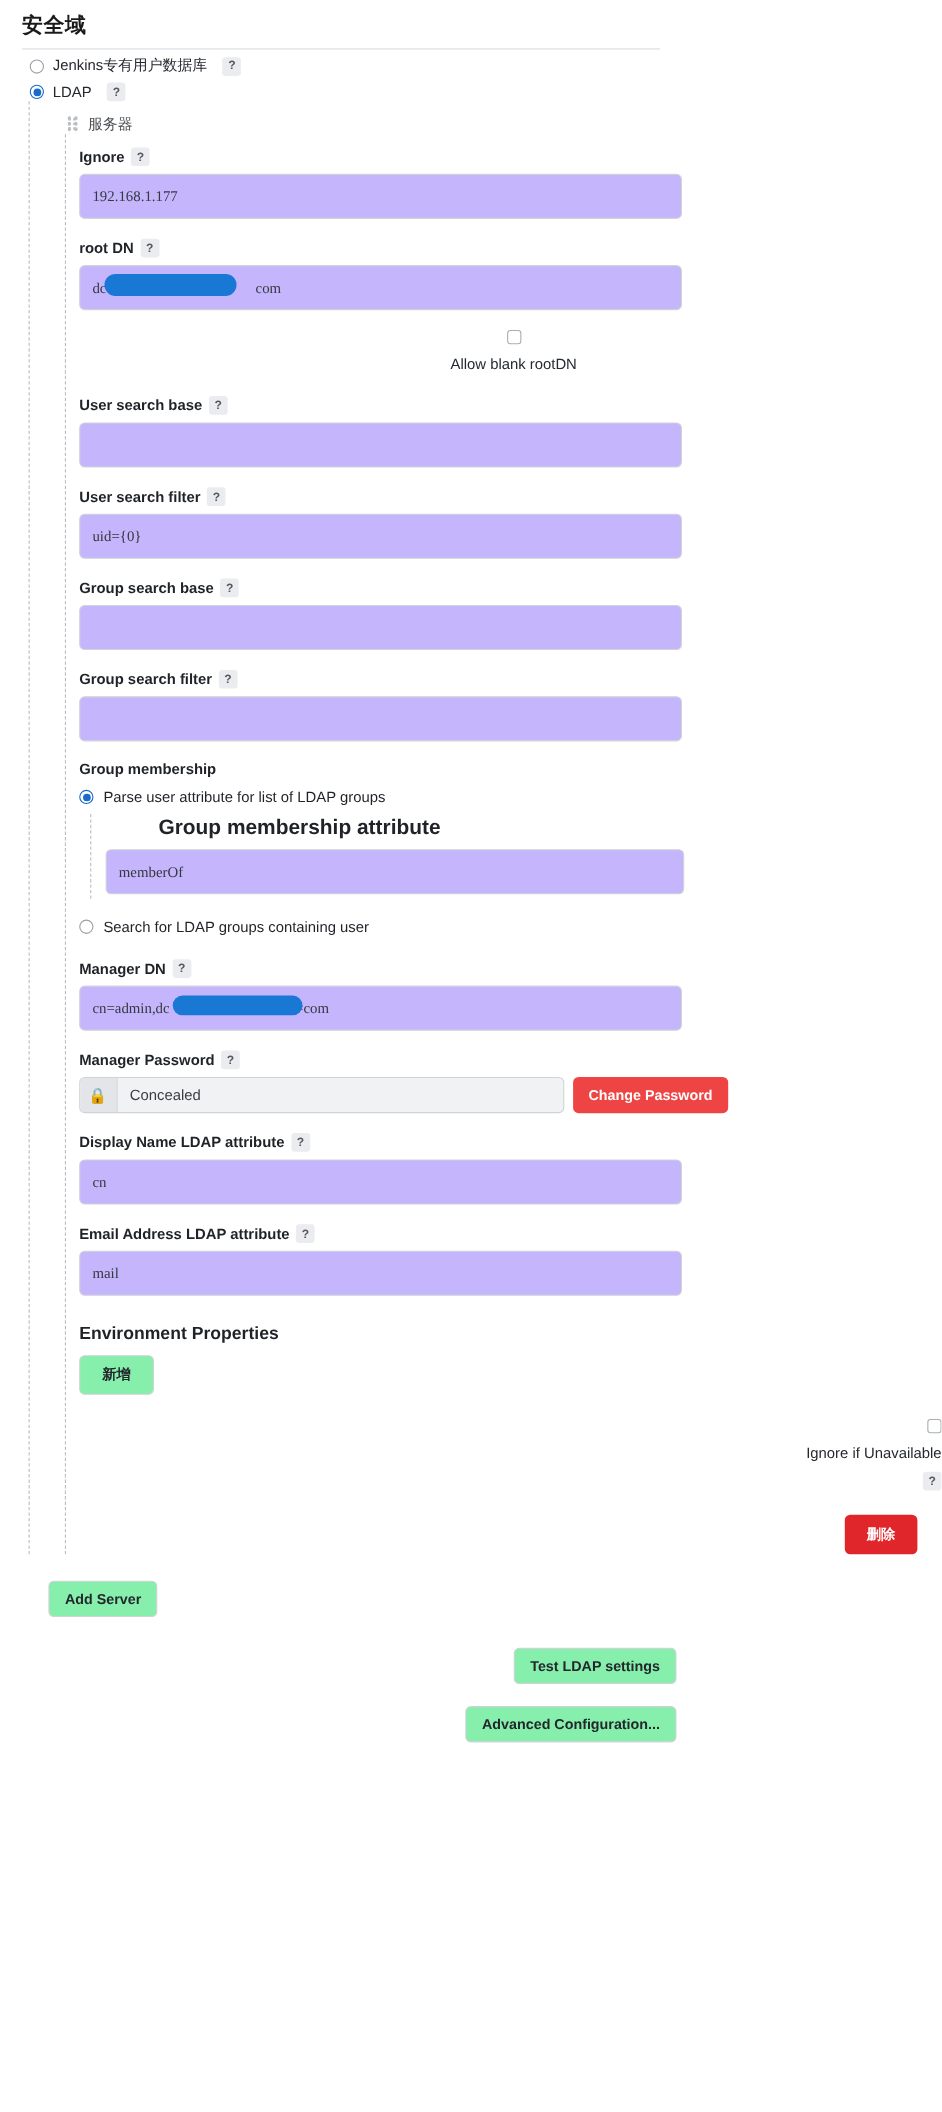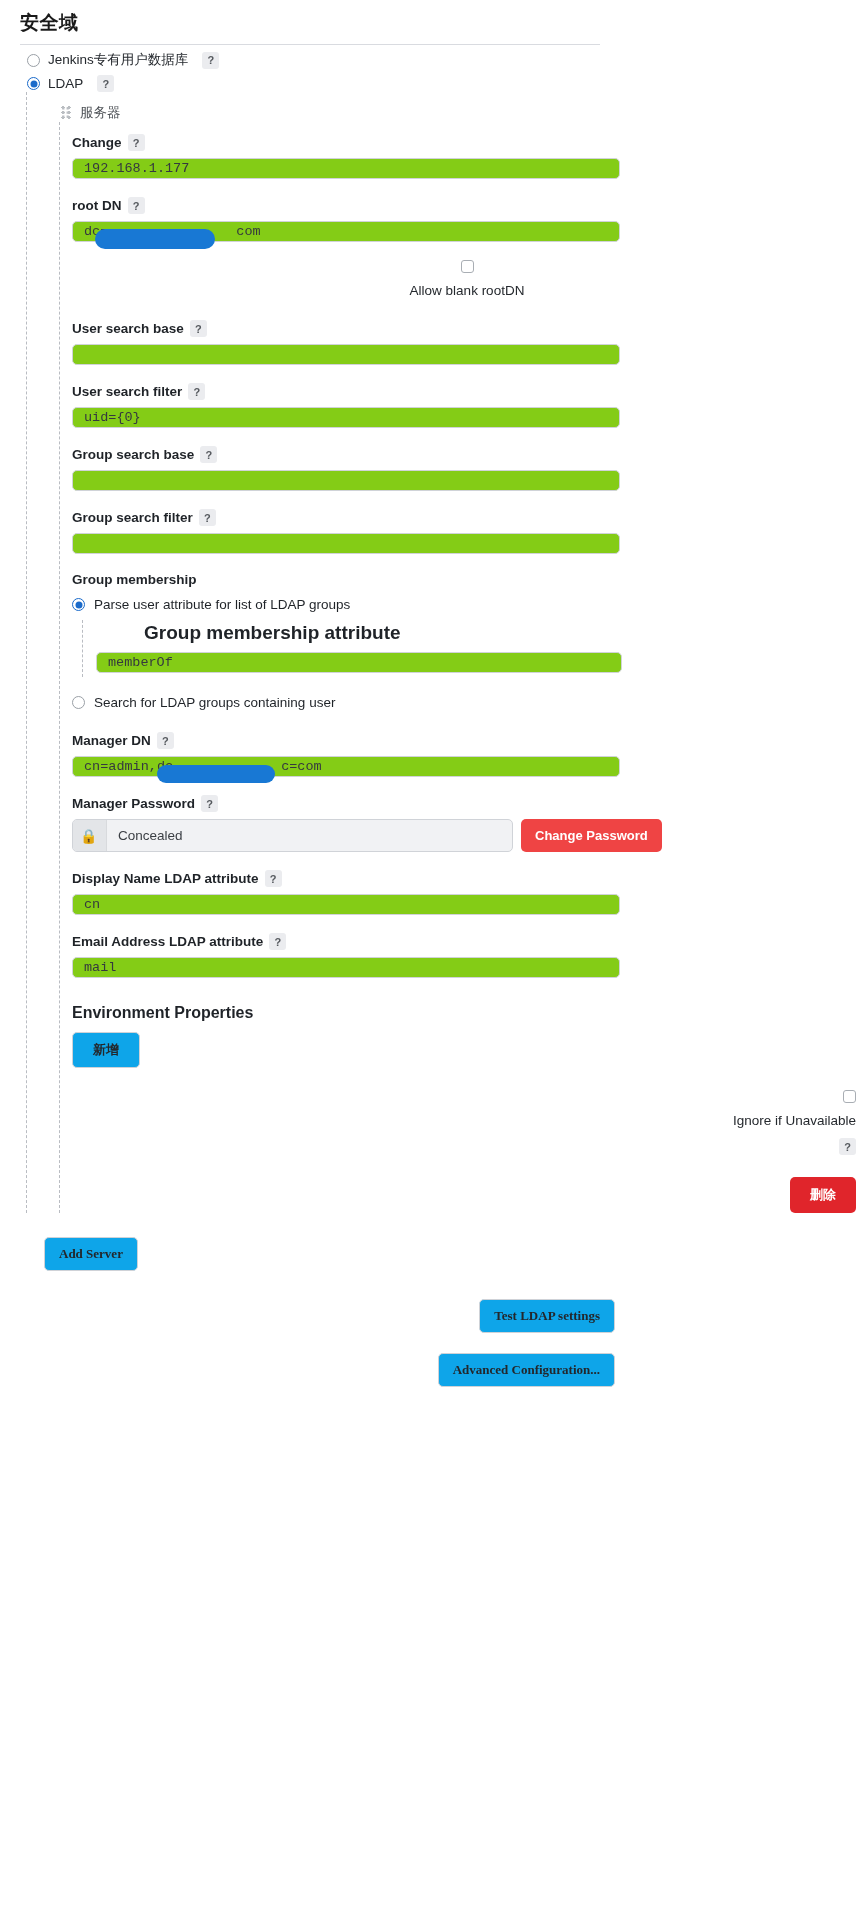--- a/index.html
+++ b/index.html
@@ -107,28 +107,28 @@
     font-size: 13.5px;
     font-weight: bold;
     color: #1f2328;
     margin-bottom: 7px;
     display: flex;
     align-items: center;
   }
 
   .input {
     width: 548px;
-    height: 21px;
+    height: 41px;
     border: 1px solid #d0d3d8;
     border-radius: 5px;
-    background: #84cc16;
+    background: #c4b5fd;
     font-size: 13.5px;
     color: #35393e;
     padding: 0 11px;
-    font-family: Liberation Mono, monospace;
+    font-family: Liberation Serif, serif;
     display: flex;
     align-items: center;
     position: relative;
   }
   .input.wide { width: 548px; }
   .input.indented { width: 526px; }
 
   .redact {
     position: absolute;
     background: #1878d4;
@@ -202,45 +202,45 @@
     border-radius: 5px;
     font-size: 13px;
     font-weight: bold;
     padding: 0 14px;
     height: 33px;
     cursor: pointer;
     font-family: "Liberation Sans", sans-serif;
   }
 
   .btn-light {
-    background: #0ea5e9;
+    background: #86efac;
     border: 1px solid #cfd2d7;
     border-radius: 5px;
     font-size: 13px;
     font-weight: bold;
     color: #23272c;
     padding: 8px 14px;
     cursor: pointer;
-    font-family: Liberation Serif, serif;
+    font-family: Liberation Sans, sans-serif;
   }
   .btn-danger {
     background: #e0252b;
     color: #fff;
     border: none;
     border-radius: 5px;
     font-size: 13px;
     font-weight: bold;
     padding: 9px 20px;
     cursor: pointer;
     font-family: "Liberation Sans", sans-serif;
   }
 
   .env-title { font-size: 16px; font-weight: bold; margin-bottom: 10px; }
 
-  .row-right { display: flex; justify-content: flex-end; }
+  .row-right { display: flex; justify-content: flex-end; padding-right: 22px; }
   .delete-wrap { margin-top: 22px; margin-bottom: 6px; }
 
   .add-server-wrap { padding: 18px 0 0 44px; }
   .test-wrap { display: flex; justify-content: flex-end; padding: 28px 241px 0 0; }
   .adv-wrap { display: flex; justify-content: flex-end; padding: 20px 241px 0 0; }
 </style>
 </head>
 <body>
 
 <div class="page">
@@ -264,21 +264,21 @@
 
     <div class="server-block">
 
       <div class="drag-row">
         <span class="grip"></span>
         <span>服务器</span>
       </div>
 
       <div class="field">
         <div class="field-label">
-          <span>Change</span>
+          <span>Ignore</span>
           <span class="help-badge">?</span>
         </div>
         <div class="input wide">
           <span>192.168.1.177</span>
         </div>
       </div>
 
       <div class="field">
         <div class="field-label">
           <span>root DN</span>

